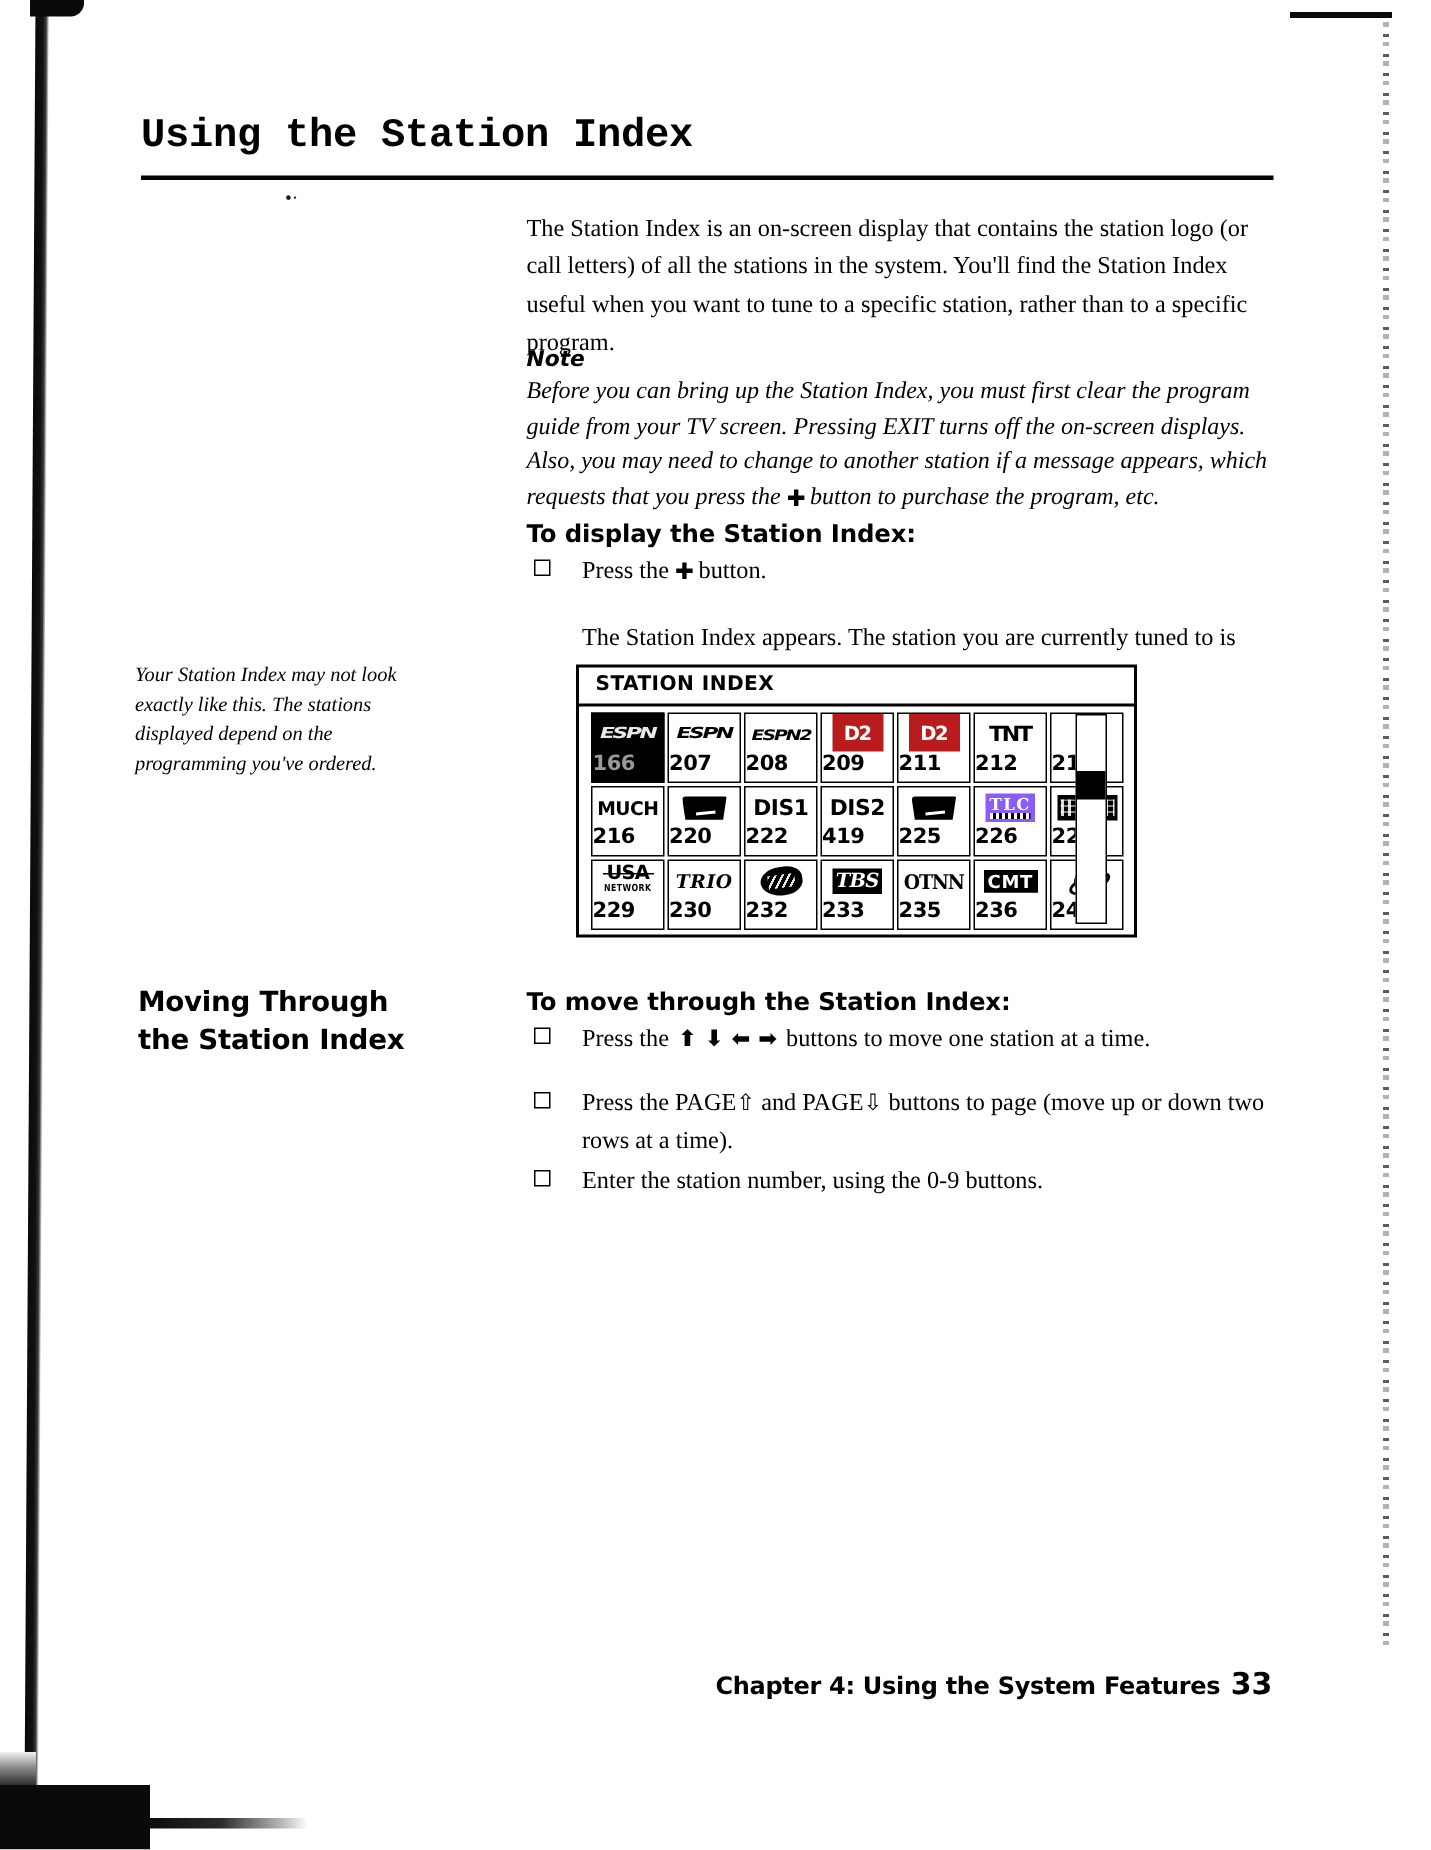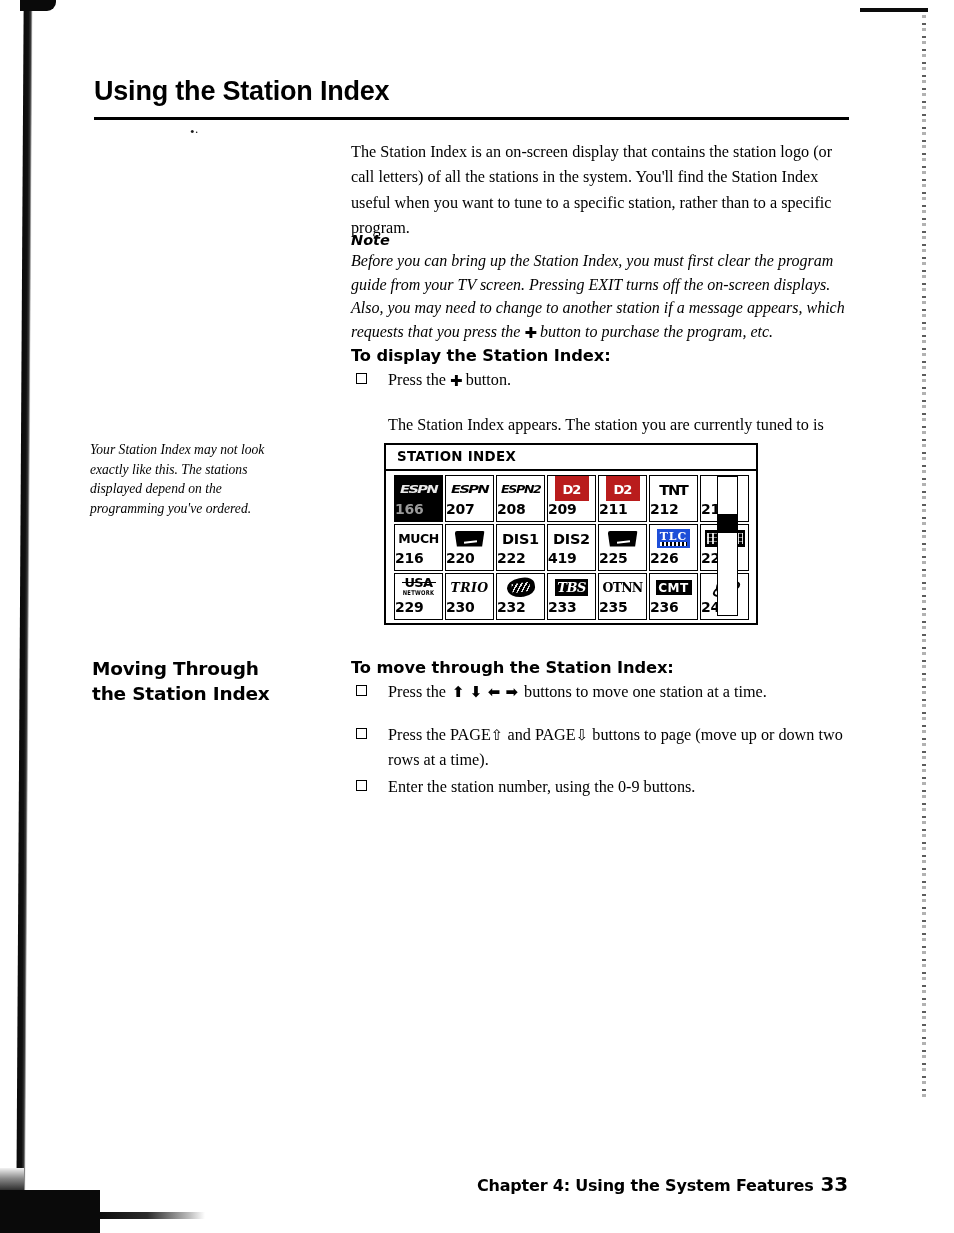--- a/index.html
+++ b/index.html
@@ -83,21 +83,21 @@
   #page {
     position: absolute;
     left: 0; top: 0;
     width: 954px; height: 1233px;
   }
 
   
   #page-title {
     position: absolute;
     left: 94px; top: 76px;
-    font-family: Liberation Sans, sans-serif;
+    font-family: Liberation Mono, monospace;
     font-weight: bold;
     font-size: 27px;
     letter-spacing: -0.2px;
     color: #000;
     text-align: right;
   }
   #title-rule {
     position: absolute;
     left: 94px; top: 117px;
     width: 755px; height: 3px;
@@ -342,21 +342,21 @@
   .logo-tsn::after {
     content: "";
     position: absolute;
     left: 9px; top: 10px;
     width: 13px; height: 2px;
     background: #fff;
     transform: rotate(-6deg);
   }
   .logo-tlc {
     width: 33px; height: 19px;
-    background: #1d4ed8;
+    background: #8b5cf6;
     color: #fff;
     font-family: "DejaVu Serif", serif;
     font-weight: bold;
     font-size: 11px;
     letter-spacing: 1px;
     display: flex;
     align-items: flex-start;
     justify-content: center;
     padding-top: 1px;
     box-sizing: border-box;
@@ -495,21 +495,21 @@
   #index-scrollbar-thumb {
     position: absolute;
     left: 0; top: 38px;
     width: 100%; height: 19px;
     background: #000;
   }
 
   
   #footer {
     position: absolute;
-    left: 0px; top: 1172px;
+    left: 0px; top: 1110px;
     width: 848px;
     text-align: right;
     font-family: "DejaVu Sans", sans-serif;
     font-weight: bold;
     font-size: 16px;
     letter-spacing: -0.2px;
   }
   #footer .page-num {
     font-size: 20px;
     margin-left: 7px;

